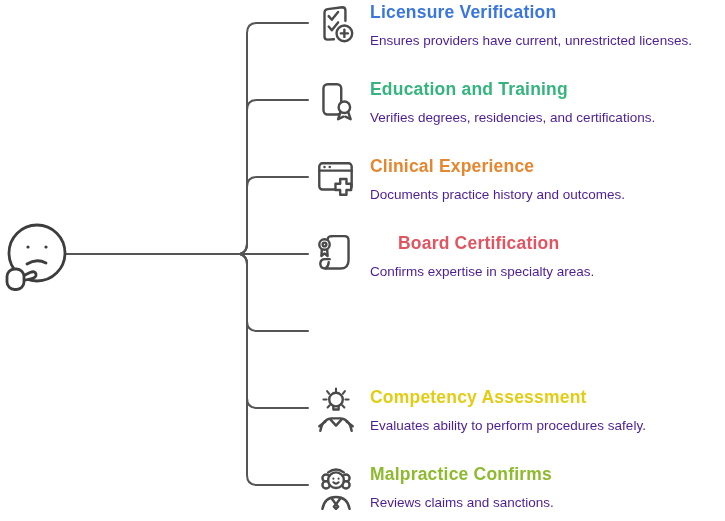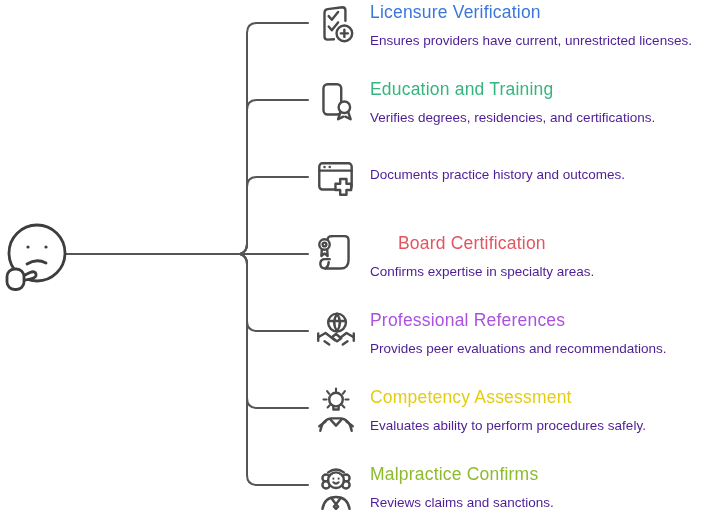--- a/index.html
+++ b/index.html
@@ -15,21 +15,21 @@
   .item{
     position:absolute;left:315px;width:405px;height:56px;
     display:flex;align-items:flex-start;
   }
   .item .icon{
     width:42px;height:48px;flex:0 0 42px;color:#4a4a4a;
     display:flex;align-items:flex-start;justify-content:center;
   }
   .item .text{margin-left:13px;}
   .item .title{
-    font-size:17.5px;font-weight:normal;line-height:20px;letter-spacing:0.2px;
+    font-size:17.5px;font-weight:bold;line-height:20px;letter-spacing:0.2px;
   }
   .item .desc{
     font-size:13.5px;line-height:16px;color:#4c1d95;margin-top:11px;
   }
 </style>
 </head>
 <body>
 
 <div class="canvas">
 
@@ -88,20 +88,21 @@
     <span class="icon">
         <svg width="42" height="46" viewBox="0 0 40 44" fill="none" stroke="currentColor" stroke-width="2.3" stroke-linecap="round" stroke-linejoin="round">
     <rect x="4" y="7" width="31" height="25" rx="3"></rect>
           <path d="M4 14 H35"></path>
     <circle cx="9" cy="10.5" r="1.2" fill="currentColor" stroke="none"></circle>
     <circle cx="14" cy="10.5" r="1.2" fill="currentColor" stroke="none"></circle>
     <path d="M24 22 h6 v4.5 h4.5 v6 h-4.5 v4.5 h-6 v-4.5 h-4.5 v-6 h4.5 z" fill="#fff"></path>
         </svg>
       </span>
     <div class="text">
+      <div class="title" style="color: rgb(230, 134, 47);">Clinical Experience</div>
       <div class="desc">Documents practice history and outcomes.</div>
     </div>
   </div>
 
   <div class="item" style="top:233px">
     <span class="icon">
         <svg width="42" height="46" viewBox="0 0 40 44" fill="none" stroke="currentColor" stroke-width="2.3" stroke-linecap="round" stroke-linejoin="round">
     <path d="M16 3 H28 Q32 3 32 7 V26 Q32 34 24 34 H10"></path>
     <path d="M10 34 Q5 34 5 29.5 Q5 25 9.5 25 H14 M10 34 Q13 31.5 13 28"></path>
     <path d="M16 3 Q12 3 12 6.5"></path>
@@ -109,35 +110,20 @@
     <circle cx="9" cy="11" r="5" fill="#fff"></circle>
           <circle cx="9" cy="11" r="1.8"></circle>
         </svg>
       </span>
     <div class="text">
       <div class="title" style="color: rgb(225, 84, 96); margin-left: 28px;">Board Certification</div>
       <div class="desc">Confirms expertise in specialty areas.</div>
     </div>
   </div>
 
-  <div class="item" style="top:310px">
-    <span class="icon">
-        <svg width="42" height="46" viewBox="0 0 40 44" fill="none" stroke="currentColor" stroke-width="2.3" stroke-linecap="round" stroke-linejoin="round">
-    <circle cx="21" cy="12" r="8.5"></circle>
-          <path d="M13 10.5 H29 M21 3.5 Q15.5 12 21 20.5 M21 3.5 Q26.5 12 21 20.5"></path>
-    <path d="M3 26 L10 22 L19 29 M37 26 L30 22 L21 29" fill="#fff"></path>
-    <path d="M16 26 L20 23 L25 27 L21 30 Z" fill="#fff"></path>
-    <path d="M3 22.5 V29.5 M37 22.5 V29.5 M9 30 L13.5 33 M31 30 L26.5 33"></path>
-        </svg>
-      </span>
-    <div class="text">
-      <div class="title" style="color: rgb(171, 81, 224);">Professional References</div>
-      <div class="desc">Provides peer evaluations and recommendations.</div>
-    </div>
-  </div>
 
   <div class="item" style="top:387px">
     <span class="icon">
         <svg width="42" height="46" viewBox="0 0 40 44" fill="none" stroke="currentColor" stroke-width="2.3" stroke-linecap="round" stroke-linejoin="round">
     <path d="M20 1.5 V4.5 M11.5 4 L13.5 6.5 M28.5 4 L26.5 6.5 M8 12 H11 M29 12 H32 M12 19.5 L14 17.5 M28 19.5 L26 17.5" stroke-width="2"></path>
     <circle cx="20" cy="12" r="6.5"></circle>
           <path d="M17.5 18.5 V21.5 H22.5 V18.5"></path>
     <path d="M5 42 Q7 30.5 16 30 H24 Q33 30.5 35 42" fill="#fff"></path>
     <path d="M15 31.5 L20 37 L25 31.5 M10 33 L4 37.5 M30 33 L36 37.5"></path>
         </svg>

